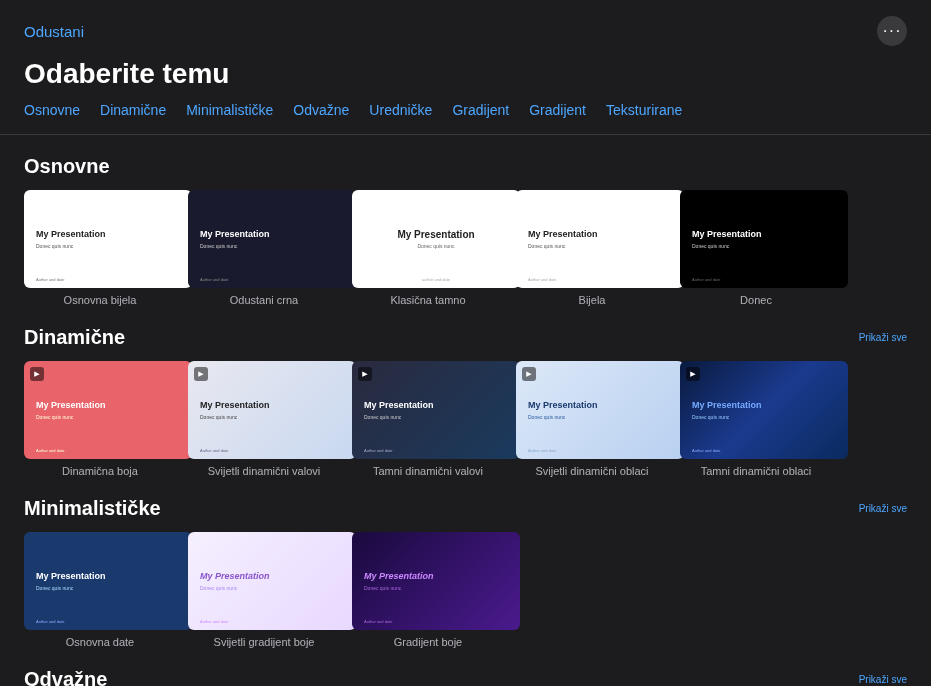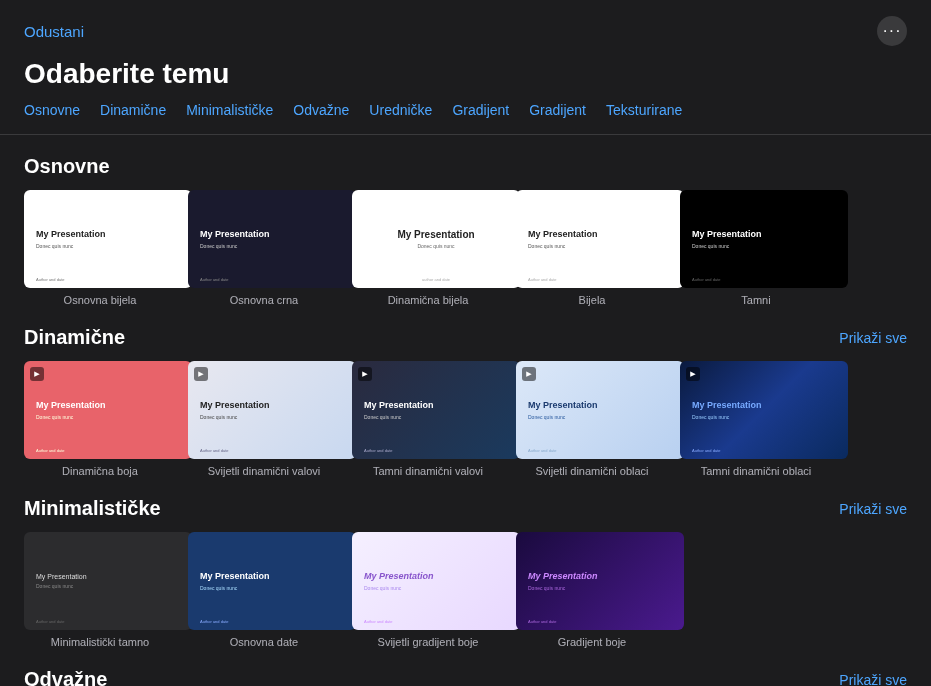--- a/index.html
+++ b/index.html
@@ -85,21 +85,21 @@
       align-items: center;
       margin-bottom: 12px;
     }
     .section-title {
       font-size: 20px;
       font-weight: 700;
       color: #ffffff;
     }
     .section-show-all {
       color: #4da6ff;
-      font-size: 14px;
+      font-size: 10px;
       cursor: pointer;
       background: none;
       border: none;
     }
 
     
     .template-grid {
       display: flex;
       gap: 12px;
       overflow: hidden;
@@ -270,32 +270,32 @@
       </div>
 
       <div class="template-card">
         <div class="template-thumb">
           <div class="slide-preview theme-dark-blue">
             <div class="slide-title">My Presentation</div>
             <div class="slide-subtitle">Donec quis nunc</div>
             <div class="slide-author" style="color:#888">Author and date</div>
           </div>
         </div>
-        <div class="template-label">Osnovna crna</div>
+        <div class="template-label">Odustani crna</div>
       </div>
 
       <div class="template-card">
         <div class="template-thumb">
           <div class="slide-preview theme-white" style="align-items:center;">
             <div class="slide-title" style="text-align:center; width:100%; font-size:10px;">My Presentation</div>
             <div class="slide-subtitle" style="text-align:center; width:100%; color:#666;">Donec quis nunc</div>
             <div class="slide-author" style="color:#aaa; width:100%; text-align:center; left:0;">author and date</div>
           </div>
         </div>
-        <div class="template-label">Dinamična bijela</div>
+        <div class="template-label">Klasična tamno</div>
       </div>
 
       <div class="template-card">
         <div class="template-thumb">
           <div class="slide-preview theme-white" style="align-items:flex-end;">
             <div style="width:100%;">
               <div class="slide-title" style="font-size:9px; color:#222;">My Presentation</div>
               <div class="slide-subtitle" style="color:#555;">Donec quis nunc</div>
             </div>
             <div class="slide-author" style="color:#aaa;">Author and date</div>
@@ -305,21 +305,21 @@
       </div>
 
       <div class="template-card">
         <div class="template-thumb">
           <div class="slide-preview theme-black">
             <div class="slide-title">My Presentation</div>
             <div class="slide-subtitle">Donec quis nunc</div>
             <div class="slide-author" style="color:#666;">Author and date</div>
           </div>
         </div>
-        <div class="template-label">Tamni</div>
+        <div class="template-label">Donec</div>
       </div>
 
     </div>
   </div>
 
   <div class="section">
     <div class="section-header">
       <span class="section-title">Dinamične</span>
       <button class="section-show-all">Prikaži sve</button>
     </div>
@@ -389,30 +389,20 @@
   </div>
 
   <div class="section">
     <div class="section-header">
       <span class="section-title">Minimalističke</span>
       <button class="section-show-all">Prikaži sve</button>
     </div>
     <div class="template-grid">
 
 
-      <div class="template-card">
-        <div class="template-thumb">
-          <div class="slide-preview theme-minimal-dark">
-            <div class="slide-title">My Presentation</div>
-            <div class="slide-subtitle">Donec quis nunc</div>
-            <div class="slide-author" style="color:#666;">Author and date</div>
-          </div>
-        </div>
-        <div class="template-label">Minimalistički tamno</div>
-      </div>
 
       <div class="template-card">
         <div class="template-thumb">
           <div class="slide-preview theme-base-color">
             <div class="slide-title">My Presentation</div>
             <div class="slide-subtitle">Donec quis nunc</div>
             <div class="slide-author" style="color:#8af;">Author and date</div>
           </div>
         </div>
         <div class="template-label">Osnovna date</div>

